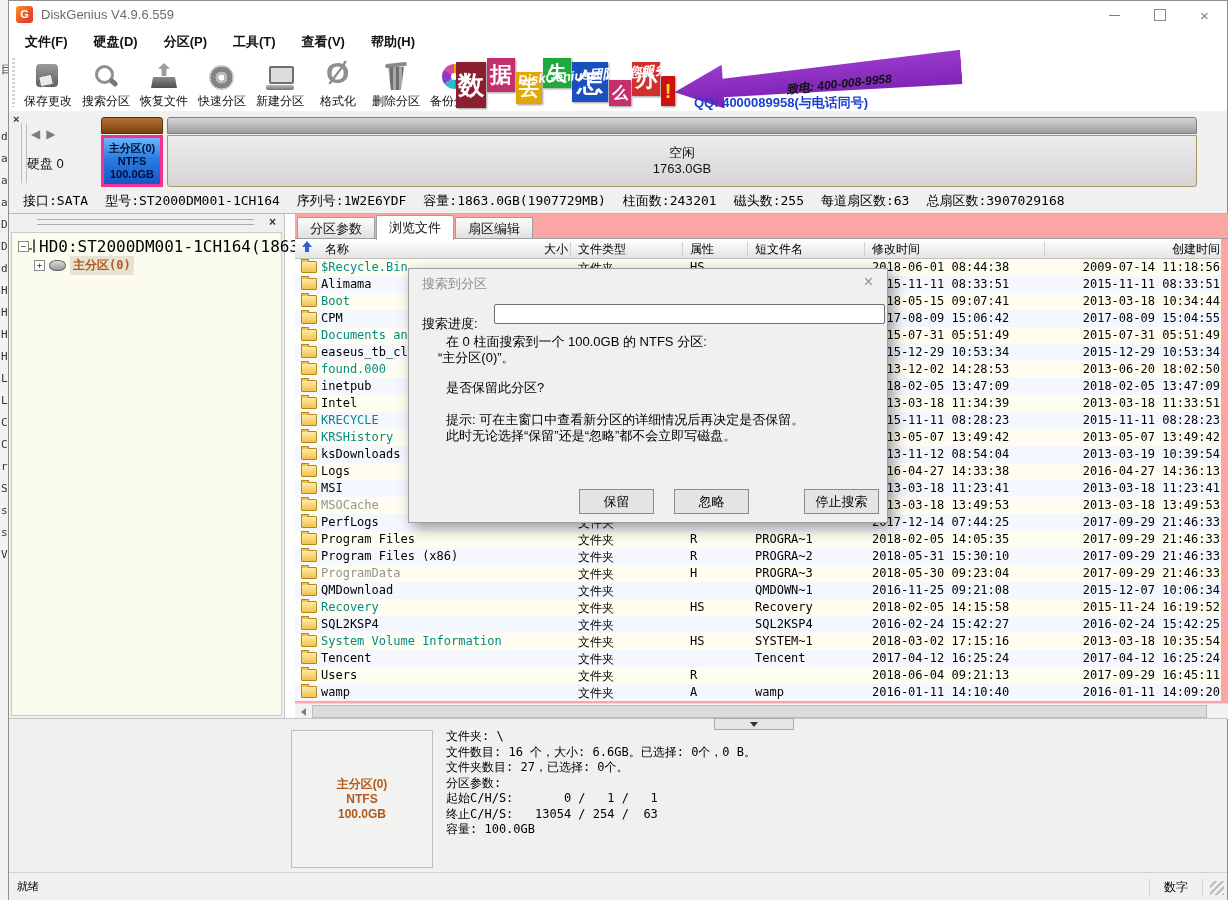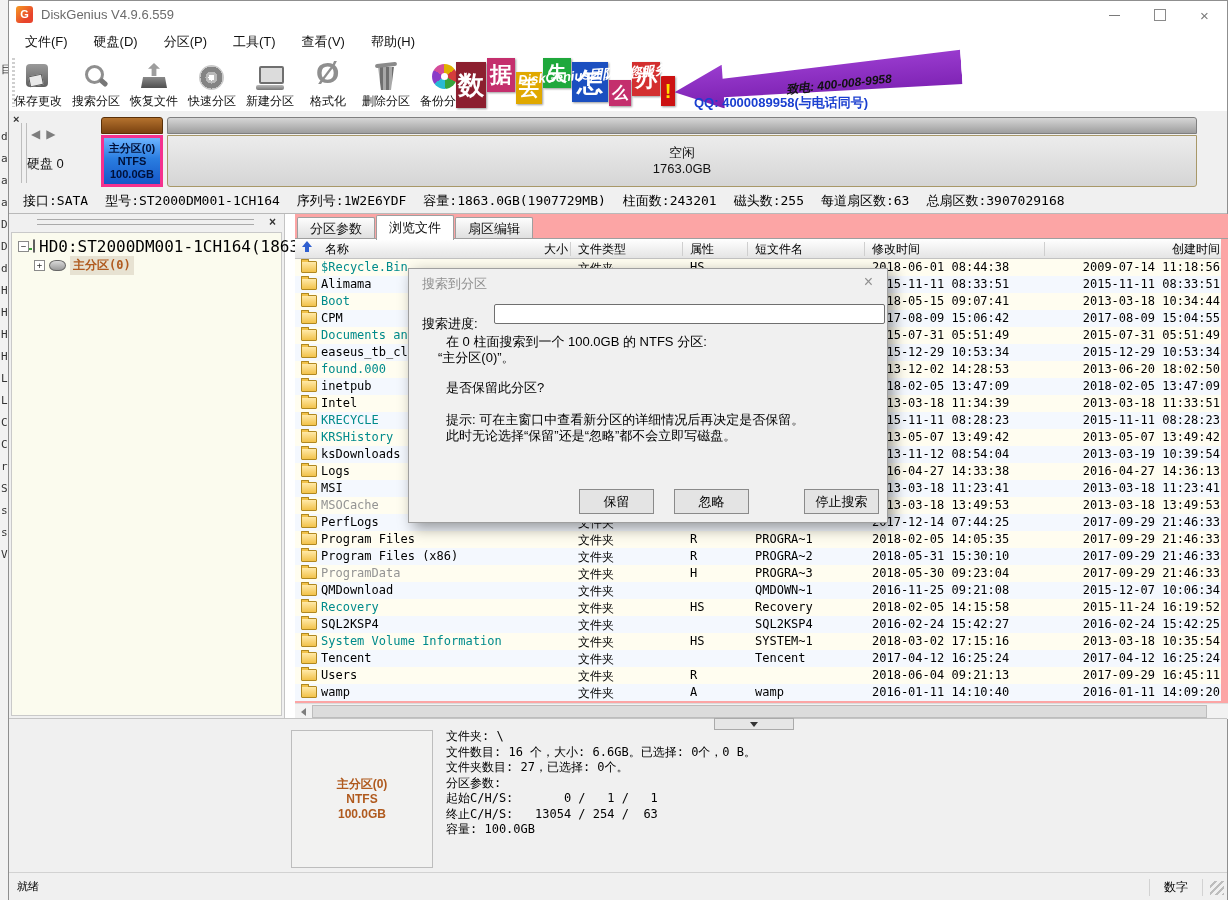--- a/index.html
+++ b/index.html
@@ -25,28 +25,28 @@
   .win-title{position:absolute;left:32px;top:6px;font-size:13px;color:#6b6b6b;}
   .win-controls{position:absolute;right:0;top:0;height:28px;display:flex;}
   .wc{width:45px;height:28px;display:flex;align-items:center;justify-content:center;color:#7a7a7a;}
   .wc-min::before{content:"";width:11px;height:1px;background:#7a7a7a;}
   .wc-max::before{content:"";width:10px;height:10px;border:1px solid #8a8a8a;}
   .wc-close{font-size:15px;font-weight:300;}
 
   
   .menubar{position:absolute;left:0;top:28px;width:100%;height:25px;background:#fff;display:flex;
     align-items:center;padding-left:16px;box-sizing:border-box;}
-  .menu-item{font-size:13px;color:#111;margin-right:26px;}
+  .menu-item{font-size:13px;color:#111;margin-right:26px;font-weight:bold;}
 
   
   .toolbar{position:absolute;left:0;top:53px;width:100%;height:57px;background:#fff;
     border-bottom:1px solid #d9d9d9;}
   .tool-grip{position:absolute;left:3px;top:4px;bottom:4px;width:3px;
     background:repeating-linear-gradient(180deg,#cfcfcf 0 2px,#fff 2px 4px);}
-  .tool-row{position:absolute;left:0;top:2px;display:flex;justify-content:center;}
+  .tool-row{position:absolute;left:10px;top:2px;display:flex;justify-content:center;}
   .tool-btn{width:58px;height:53px;display:flex;flex-direction:column;align-items:center;justify-content:flex-end;}
   .tool-label{font-size:12px;color:#111;line-height:16px;}
   .tool-ico{position:relative;width:30px;height:30px;margin-bottom:1px;}
   .save-icon::before{content:"";position:absolute;left:3px;top:2px;width:22px;height:23px;
     background:linear-gradient(180deg,#9a9a9a,#5f5f5f);border-radius:4px;}
   .save-icon::after{content:"";position:absolute;left:6px;top:13px;width:12px;height:9px;
     background:#e9e9e9;border:1px solid #555;transform:rotate(-12deg);}
   .search-icon::before{content:"";position:absolute;left:4px;top:3px;width:13px;height:13px;
     border:3px solid #8f8f8f;border-radius:50%;}
   .search-icon::after{content:"";position:absolute;left:18px;top:18px;width:9px;height:5px;

